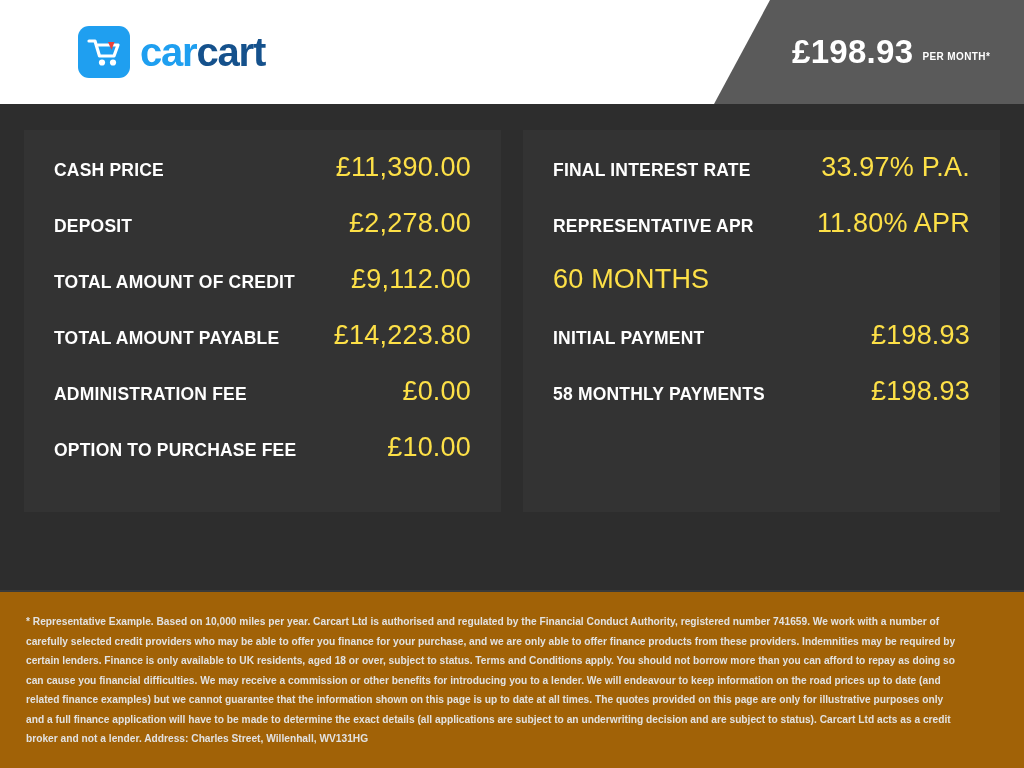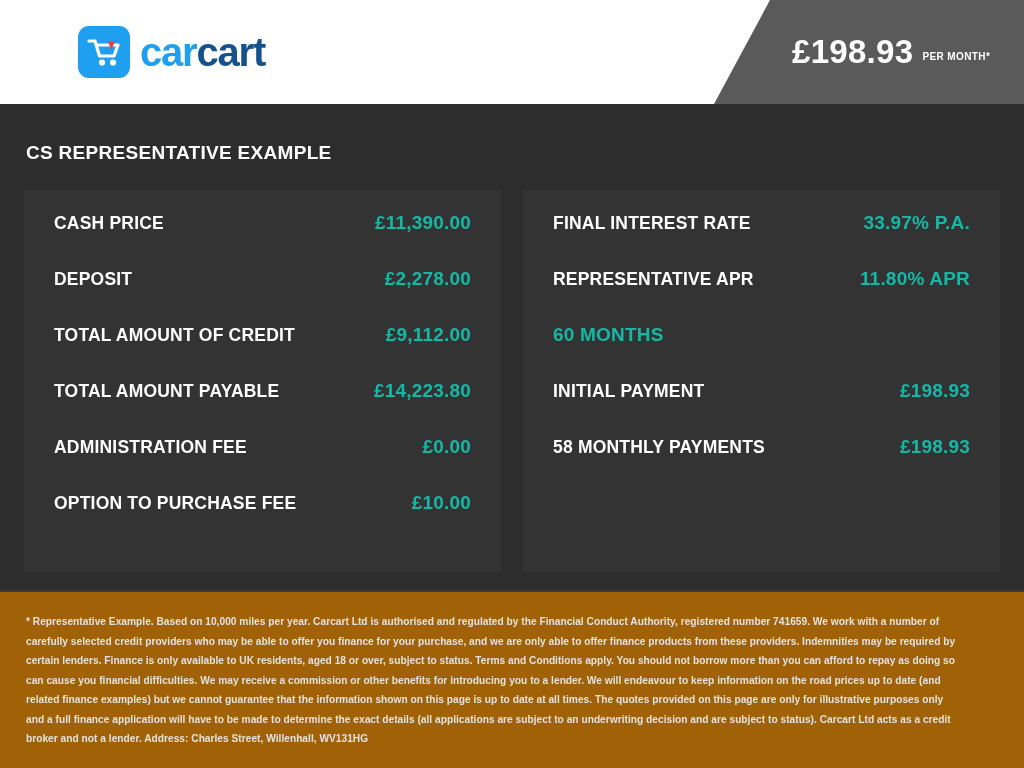--- a/index.html
+++ b/index.html
@@ -115,23 +115,23 @@
     height: 56px;
   }
   .row .label {
     color: #ffffff;
     font-size: 17.5px;
     font-weight: 700;
     letter-spacing: 0.2px;
     white-space: nowrap;
   }
   .row .value {
-    color: #14b8a6;
-    font-size: 19px;
-    font-weight: 700;
+    color: #fde047;
+    font-size: 27px;
+    font-weight: 400;
     letter-spacing: 0.2px;
     white-space: nowrap;
   }
 
   
   .footer {
     position: absolute;
     left: 0;
     bottom: 0;
     width: 1024px;
@@ -167,21 +167,20 @@
       <div class="logo-text"><span class="car">car</span><span class="cart">cart</span></div>
     </div>
 
     <div class="price-banner">
       <span class="amount">£198.93</span>
       <span class="per">PER MONTH*</span>
     </div>
   </div>
 
   <div class="body-area">
-    <div class="section-title">CS REPRESENTATIVE EXAMPLE</div>
 
     <div class="panels">
 
       <div class="panel">
         <div class="row">
           <span class="label">CASH PRICE</span>
           <span class="value">£11,390.00</span>
         </div>
         <div class="row">
           <span class="label">DEPOSIT</span>

